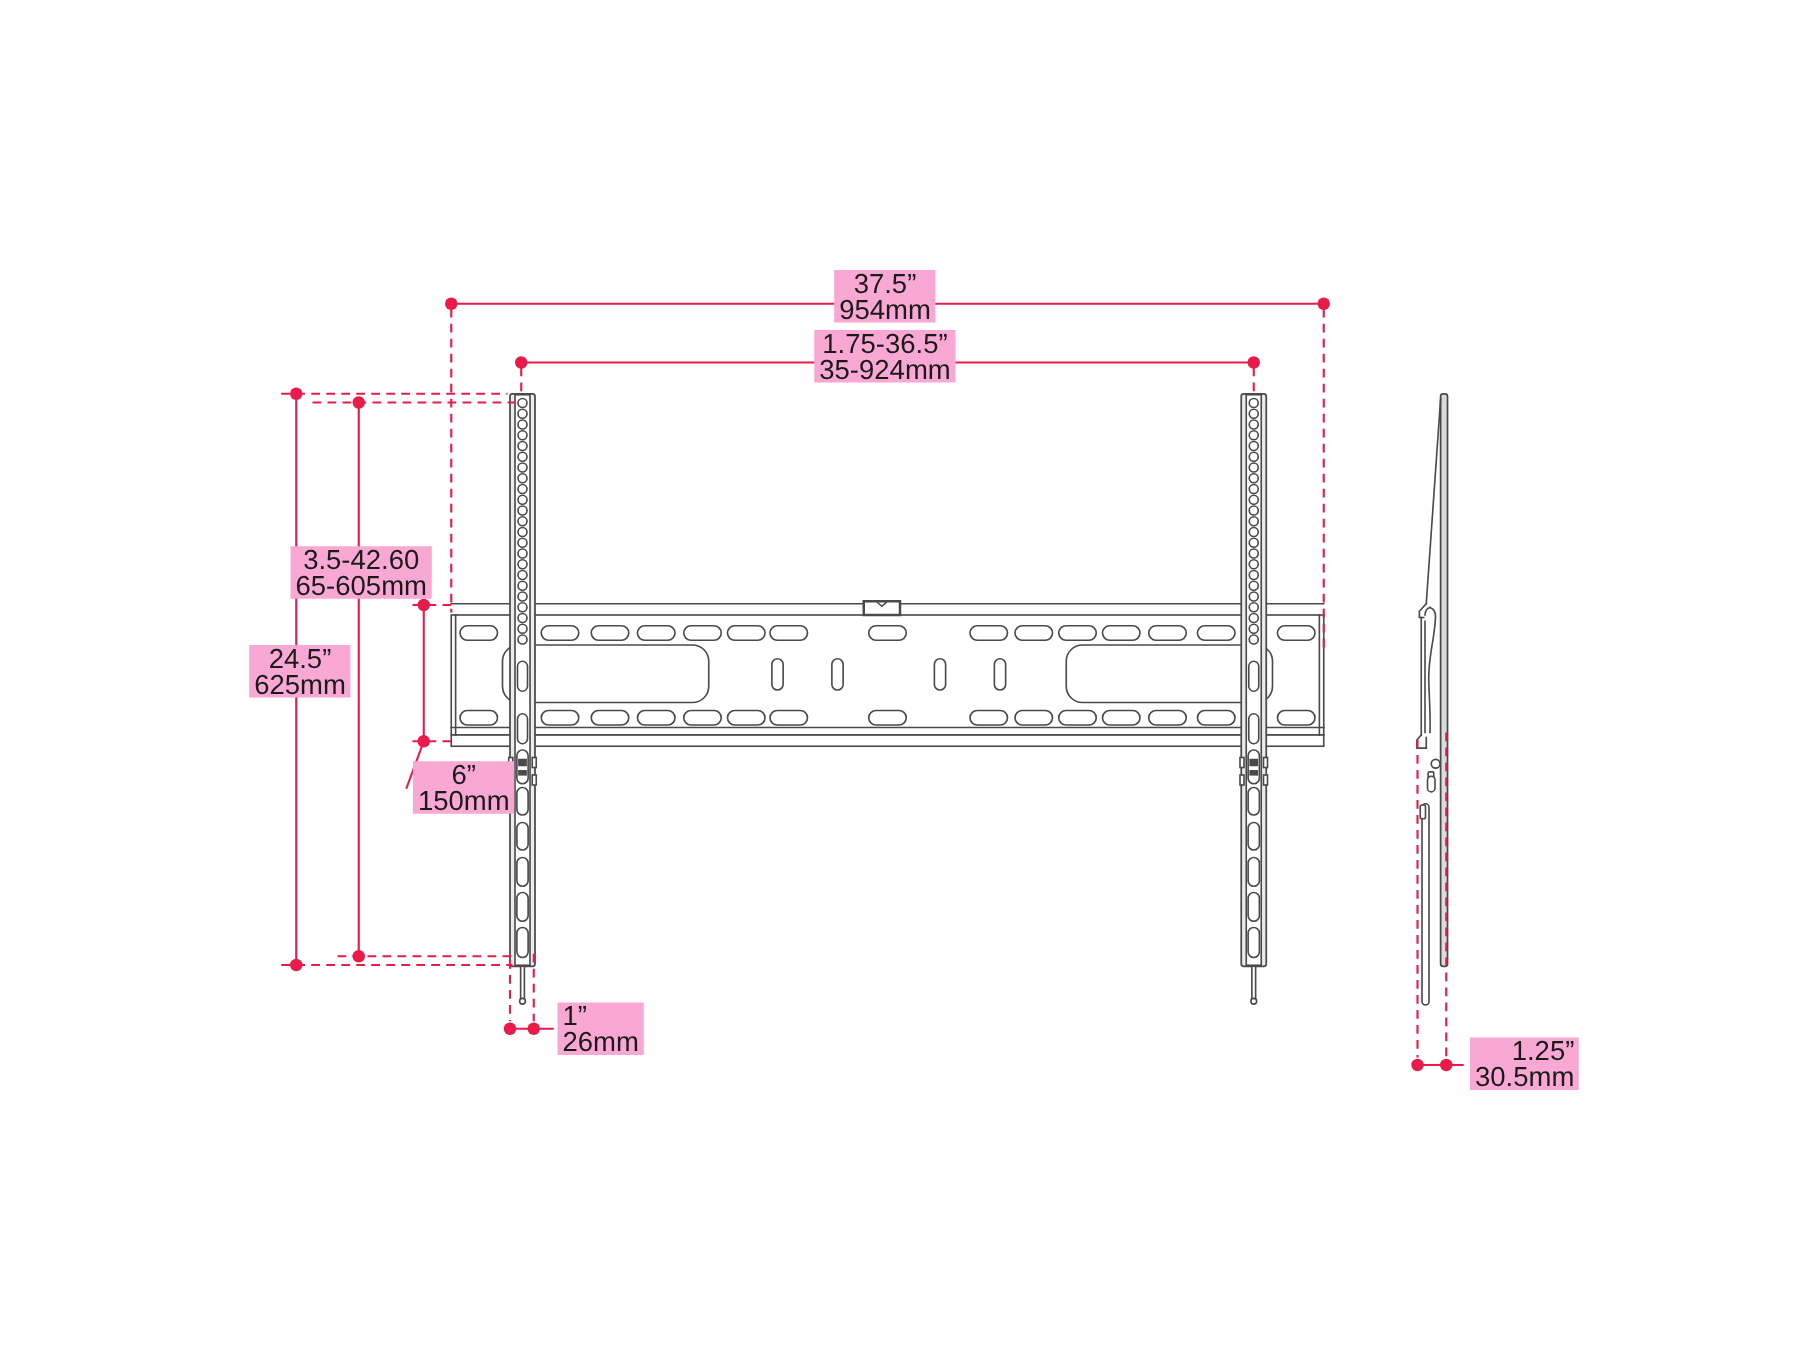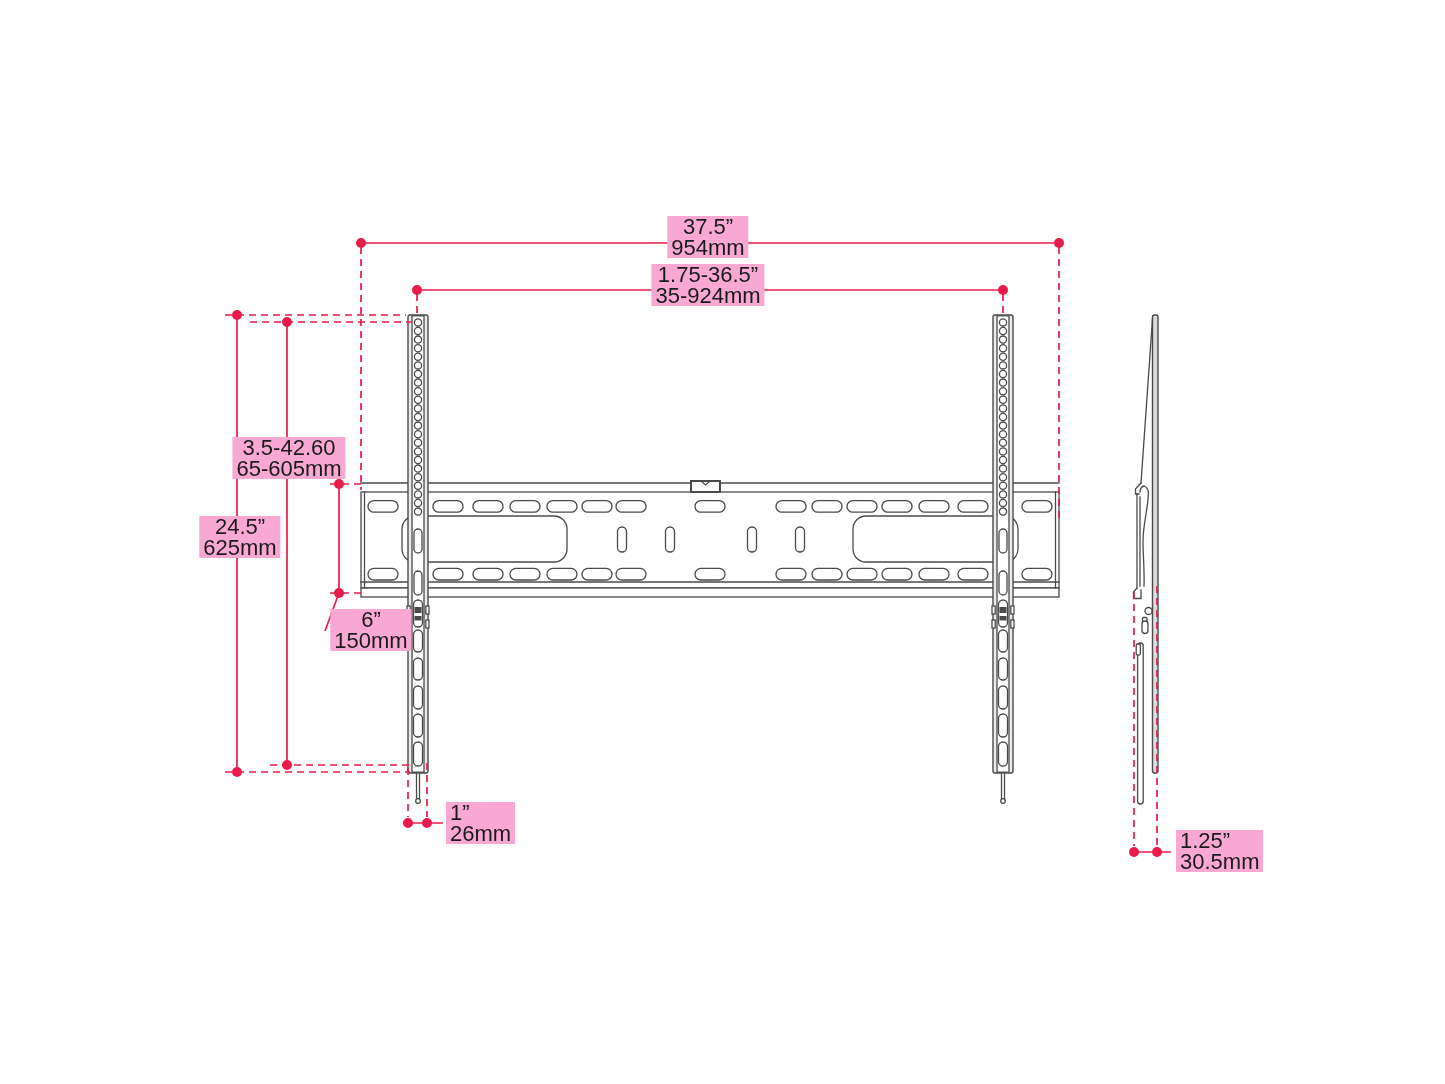--- a/index.html
+++ b/index.html
@@ -249,17 +249,17 @@
     <span>625mm</span>
   </div>
   <div class="dim-label" style="left:371px;top:630px;">
     <span>6”</span>
     <span>150mm</span>
   </div>
   <div class="dim-label left-anchor" style="left:446px;top:802px;">
     <span>1”</span>
     <span>26mm</span>
   </div>
-  <div class="dim-label left-anchor" style="left:1176px;top:830px;">
+  <div class="dim-label left-anchor" style="left:1176px;top:830px;text-align:right;">
     <span>1.25”</span>
     <span>30.5mm</span>
   </div>
 </div>
 
 </body></html>

